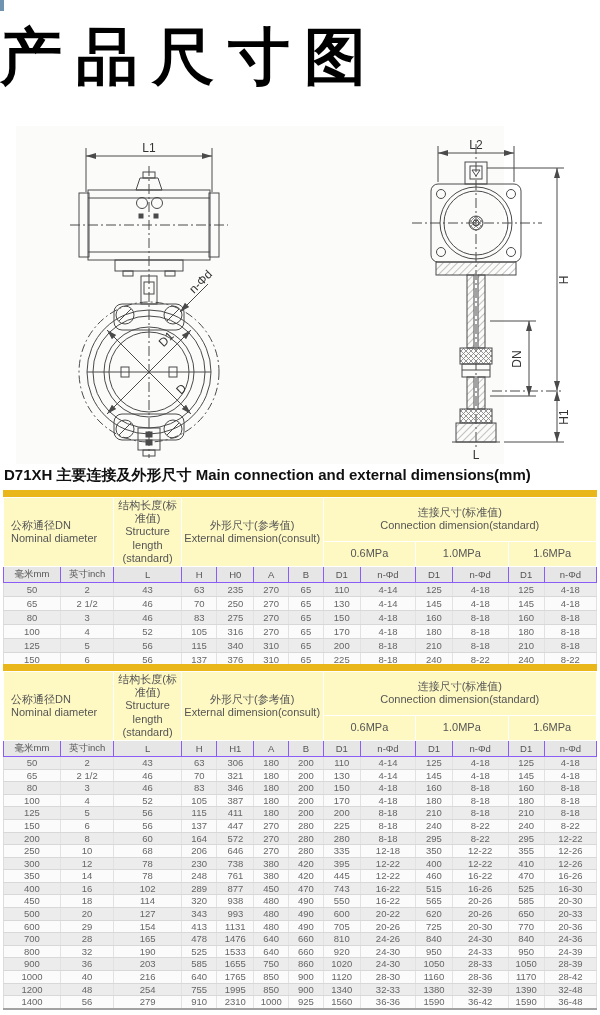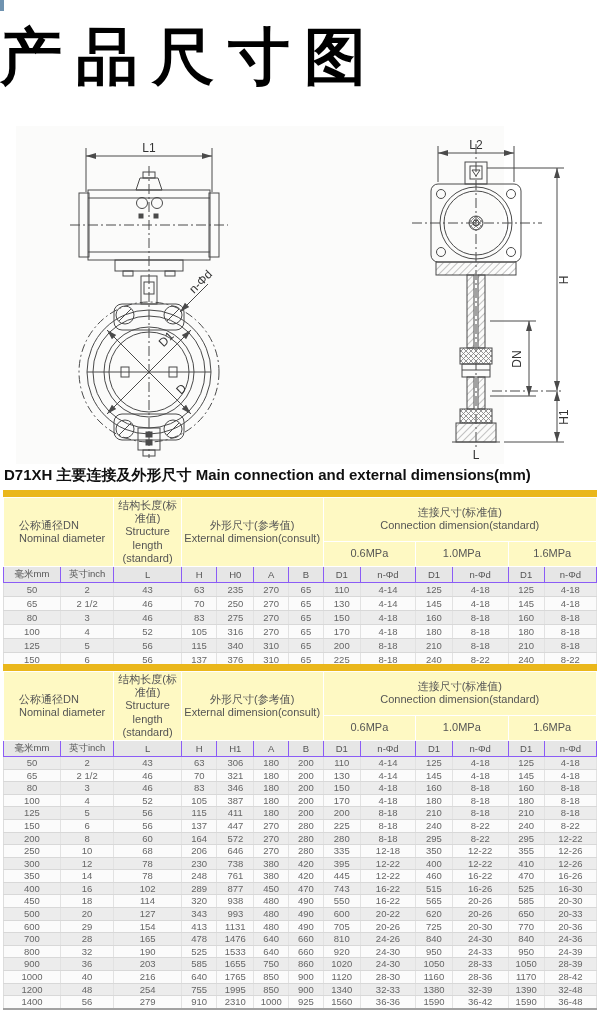--- a/index.html
+++ b/index.html
@@ -17,21 +17,21 @@
 
   .tbl-section{position:absolute;left:0;width:600px;}
   #sec1{top:466px;}
   #sec2{top:664px;}
   .tbl-title{margin:0 0 5px 4px;font-size:15px;font-weight:bold;color:#111;}
   .accent-bar{height:7px;background:#EAB71B;margin:0 3px;}
   table.dim-table{width:594px;margin:0 3px;border-collapse:collapse;table-layout:fixed;
         font-size:9.5px;color:#666;border-left:1px solid #ddd;border-right:1px solid #ddd;}
   thead th{background:#fef9c3;border:1px solid #fff;font-weight:normal;color:#555;
         line-height:1.2;padding:1px 0;text-align:center;font-size:11px;}
-  thead .th-left{text-align:left;padding-left:15px;}
+  thead .th-left{text-align:left;padding-left:7px;}
   .group-row th{height:20px;}
   .mpa-row th{height:14px;}
   .letters-row td{background:#e6e6e6;border:1px solid #8b5cf6;text-align:center;height:15px;
         color:#555;padding:0;}
   tbody td{text-align:center;padding:0;border-right:1px solid #e2e2e2;
         border-bottom:1px solid #d8d8d8;}
   #sec1 tbody td{height:13px;}
   #sec2 tbody td{height:11.6px;line-height:11.6px;}
   tbody tr:nth-child(odd){background:#ececec;}
   tbody tr:nth-child(even){background:#fbfbfb;}

